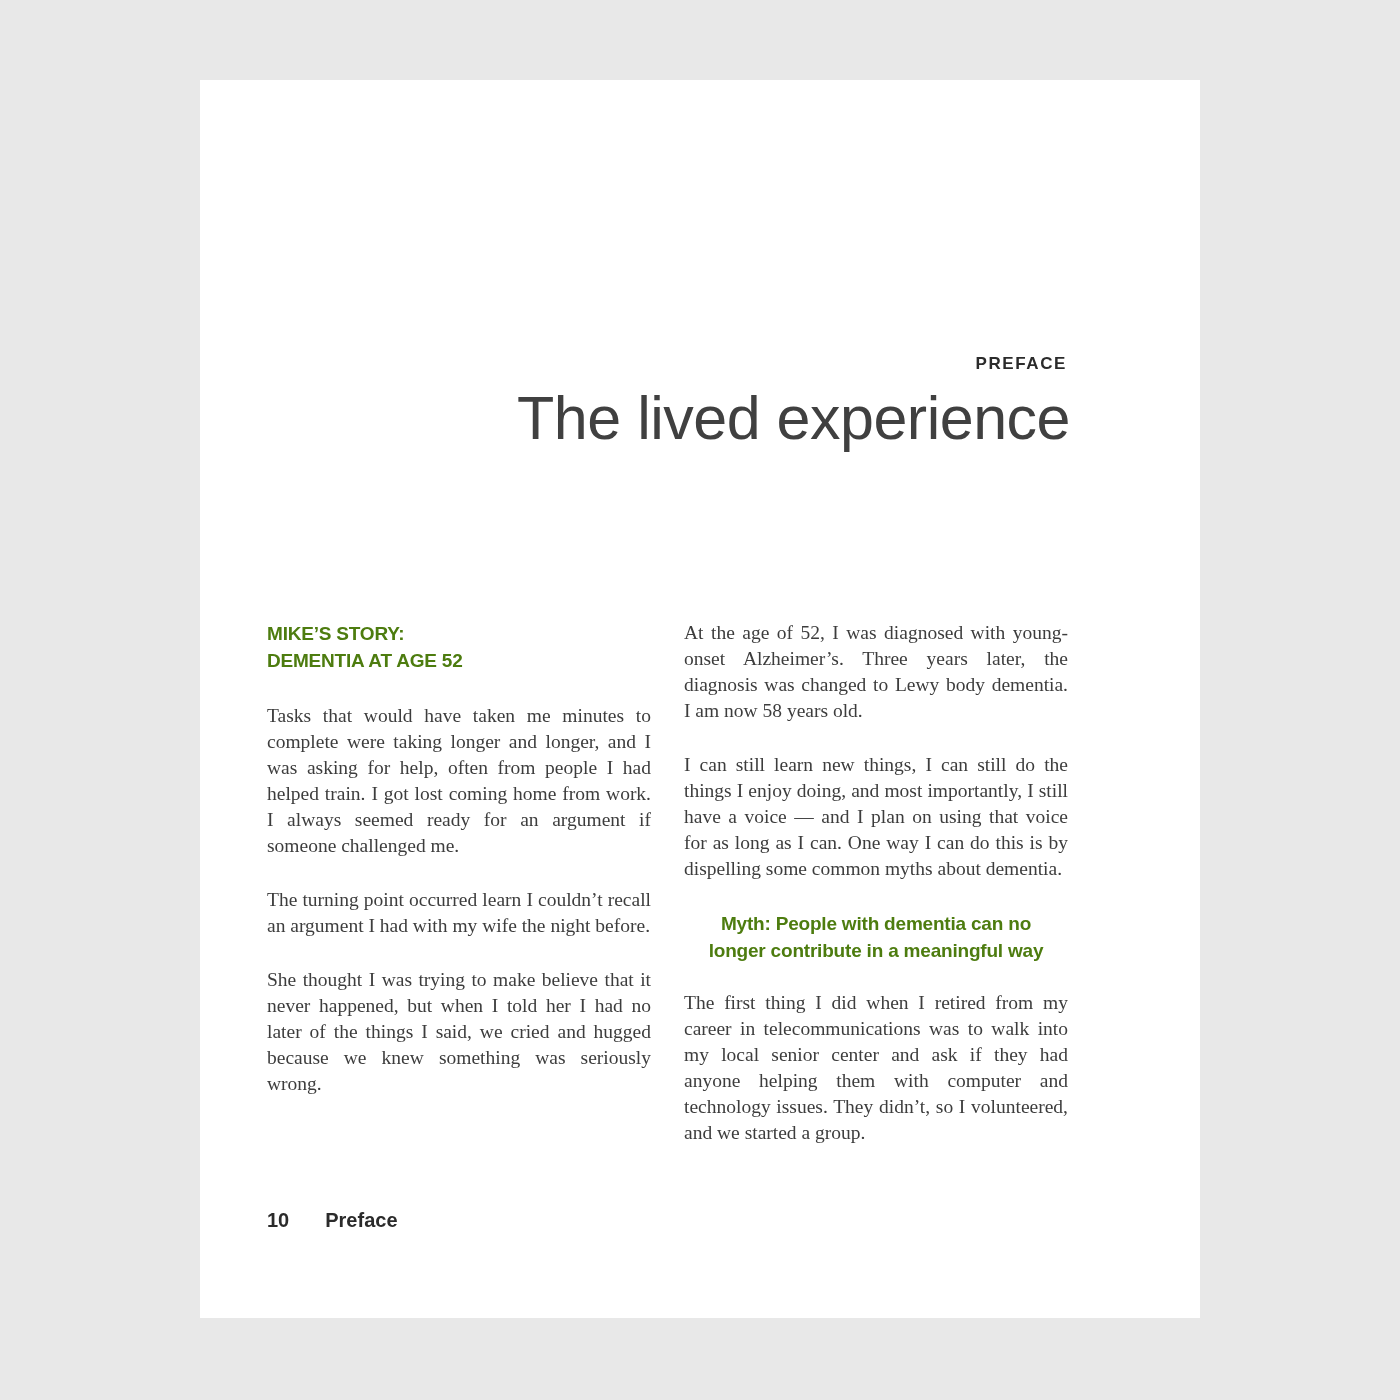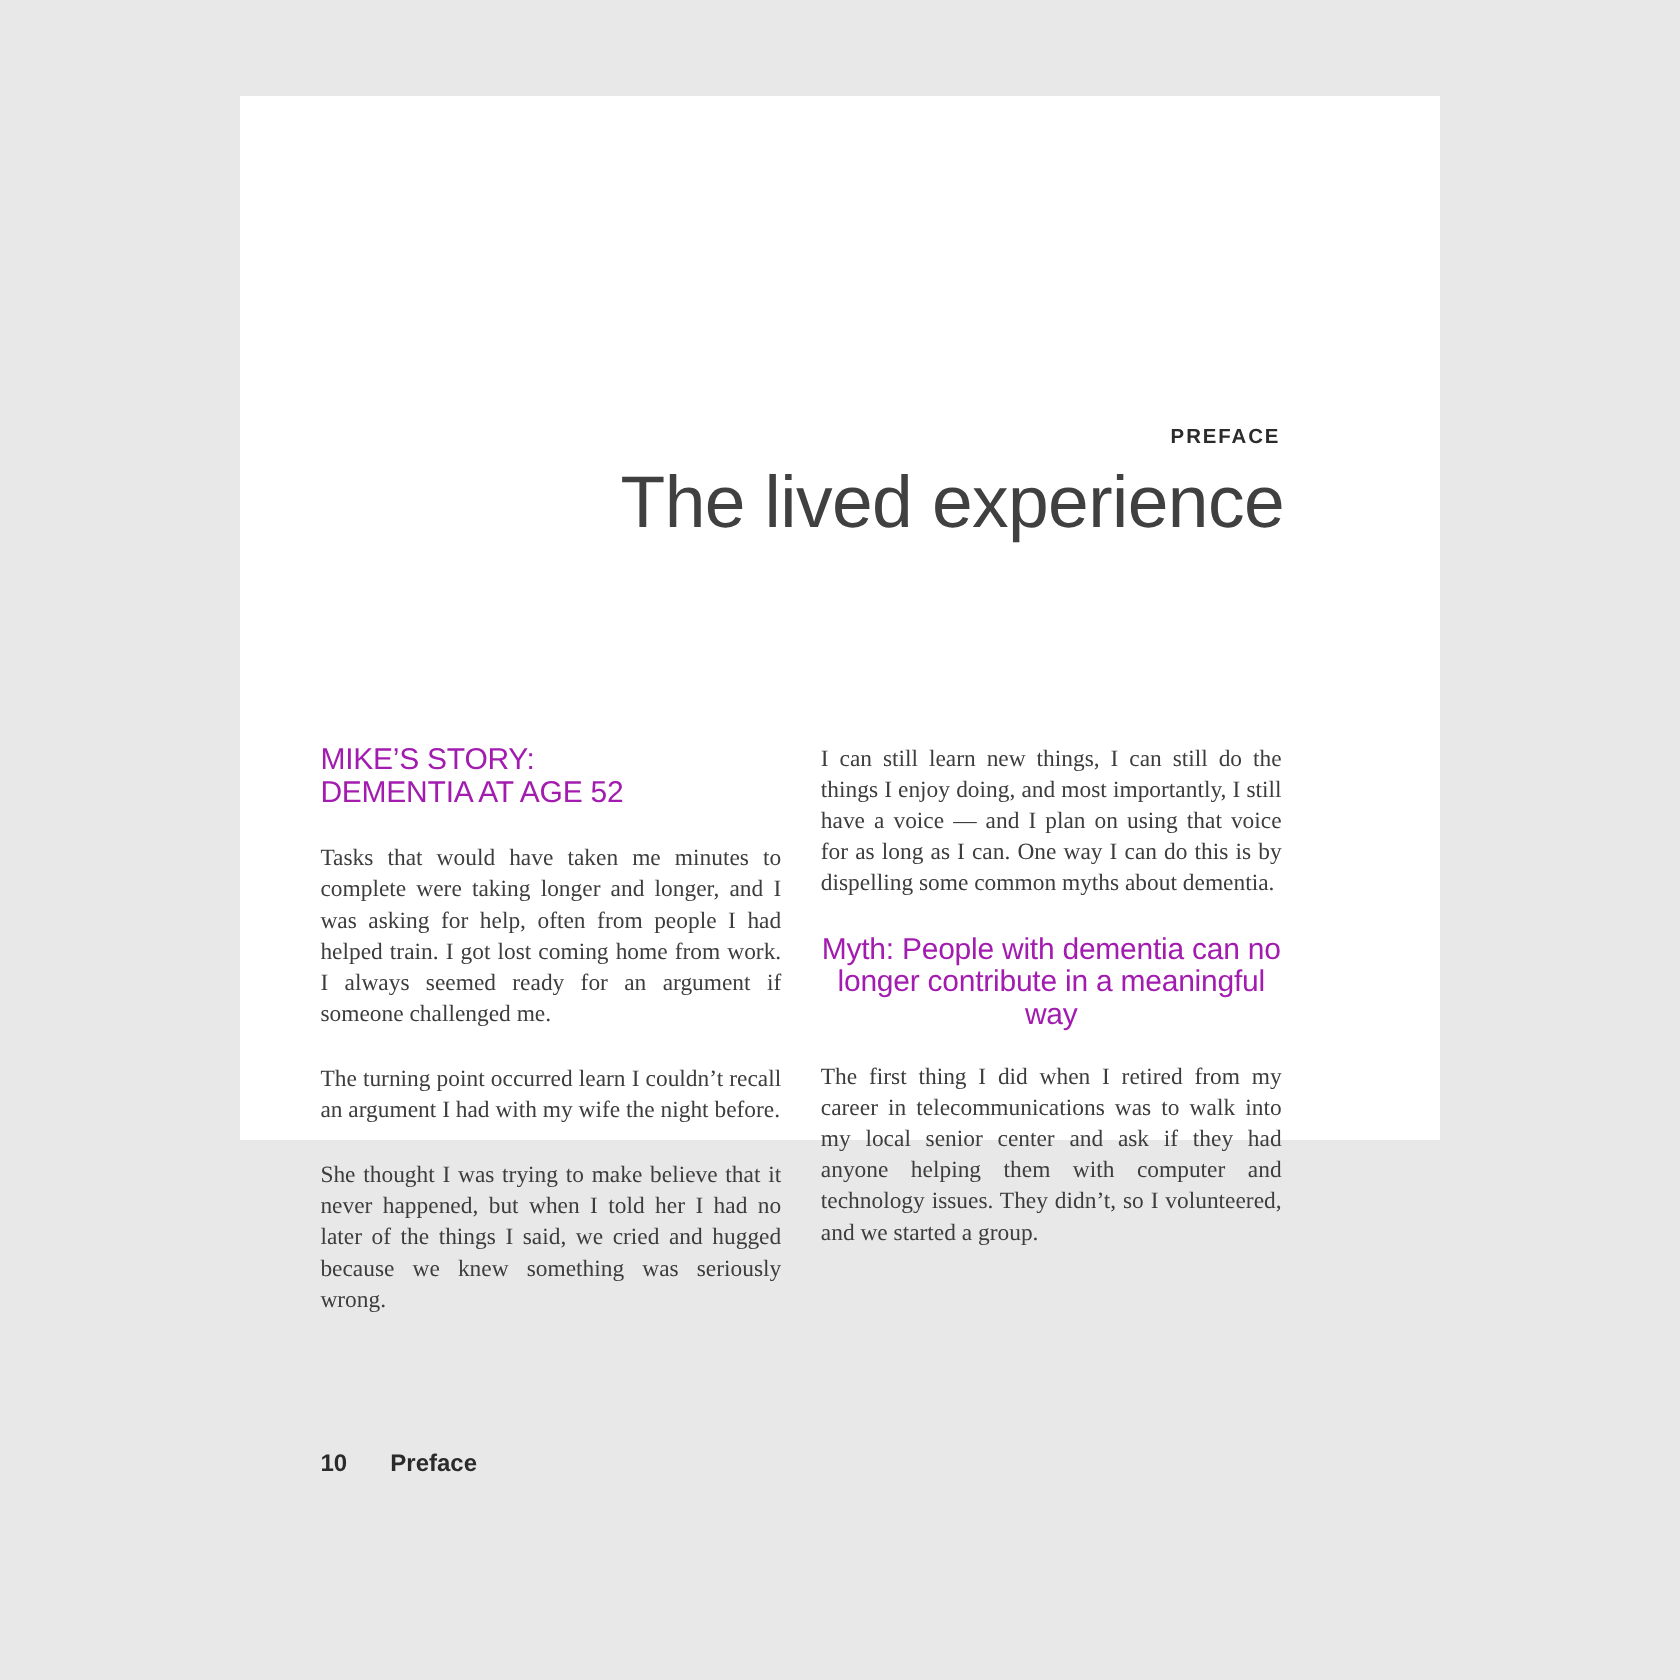--- a/index.html
+++ b/index.html
@@ -15,21 +15,21 @@
     position: relative;
     width: 1400px;
     height: 1400px;
     background: #e8e8e8;
   }
   .page {
     position: absolute;
     left: 200px;
     top: 80px;
     width: 1000px;
-    height: 870px;
+    height: 1238px;
     background: #ffffff;
   }
   .kicker {
     position: absolute;
     top: 274px;
     right: 133px;
     font-family: "Liberation Sans", sans-serif;
     font-weight: bold;
     font-size: 17px;
     line-height: 20px;
@@ -59,24 +59,24 @@
     display: flex;
     gap: 33px;
   }
   .col {
     width: 384px;
     flex: 0 0 384px;
   }
   .blue-heading {
     margin: 0 0 29px 0;
     font-family: "Liberation Sans", sans-serif;
-    font-weight: normal;
-    font-size: 25px;
+    font-weight: bold;
+    font-size: 19px;
     line-height: 27px;
-    color: #a21caf;
+    color: #4d7c0f;
     white-space: pre-line;
     letter-spacing: -0.2px;
   }
   .myth-heading {
     margin: 1px 0 26px 0;
     text-align: center;
   }
   .col p {
     margin: 0 0 28px 0;
     font-family: "Liberation Serif", "DejaVu Serif", serif;
@@ -113,20 +113,21 @@
 
       <div class="col">
         <h2 class="blue-heading">MIKE’S STORY:
 DEMENTIA AT AGE 52</h2>
         <p>Tasks that would have taken me minutes to complete were taking longer and longer, and I was asking for help, often from people I had helped train. I got lost coming home from work. I always seemed ready for an argument if someone challenged me.</p>
         <p>The turning point occurred learn I couldn’t recall an argument I had with my wife the night before.</p>
         <p>She thought I was trying to make believe that it never happened, but when I told her I had no later of the things I said, we cried and hugged because we knew something was seriously wrong.</p>
       </div>
 
       <div class="col">
+        <p>At the age of 52, I was diagnosed with young-onset Alzheimer’s. Three years later, the diagnosis was changed to Lewy body dementia. I am now 58 years old.</p>
         <p>I can still learn new things, I can still do the things I enjoy doing, and most importantly, I still have a voice — and I plan on using that voice for as long as I can. One way I can do this is by dispelling some common myths about dementia.</p>
         <h3 class="blue-heading myth-heading">Myth: People with dementia can no
 longer contribute in a meaningful way</h3>
         <p>The first thing I did when I retired from my career in telecommunications was to walk into my local senior center and ask if they had anyone helping them with computer and technology issues. They didn’t, so I volunteered, and we started a group.</p>
       </div>
 
     </div>
 
     <div class="page-footer">
       <span class="number">10</span>

